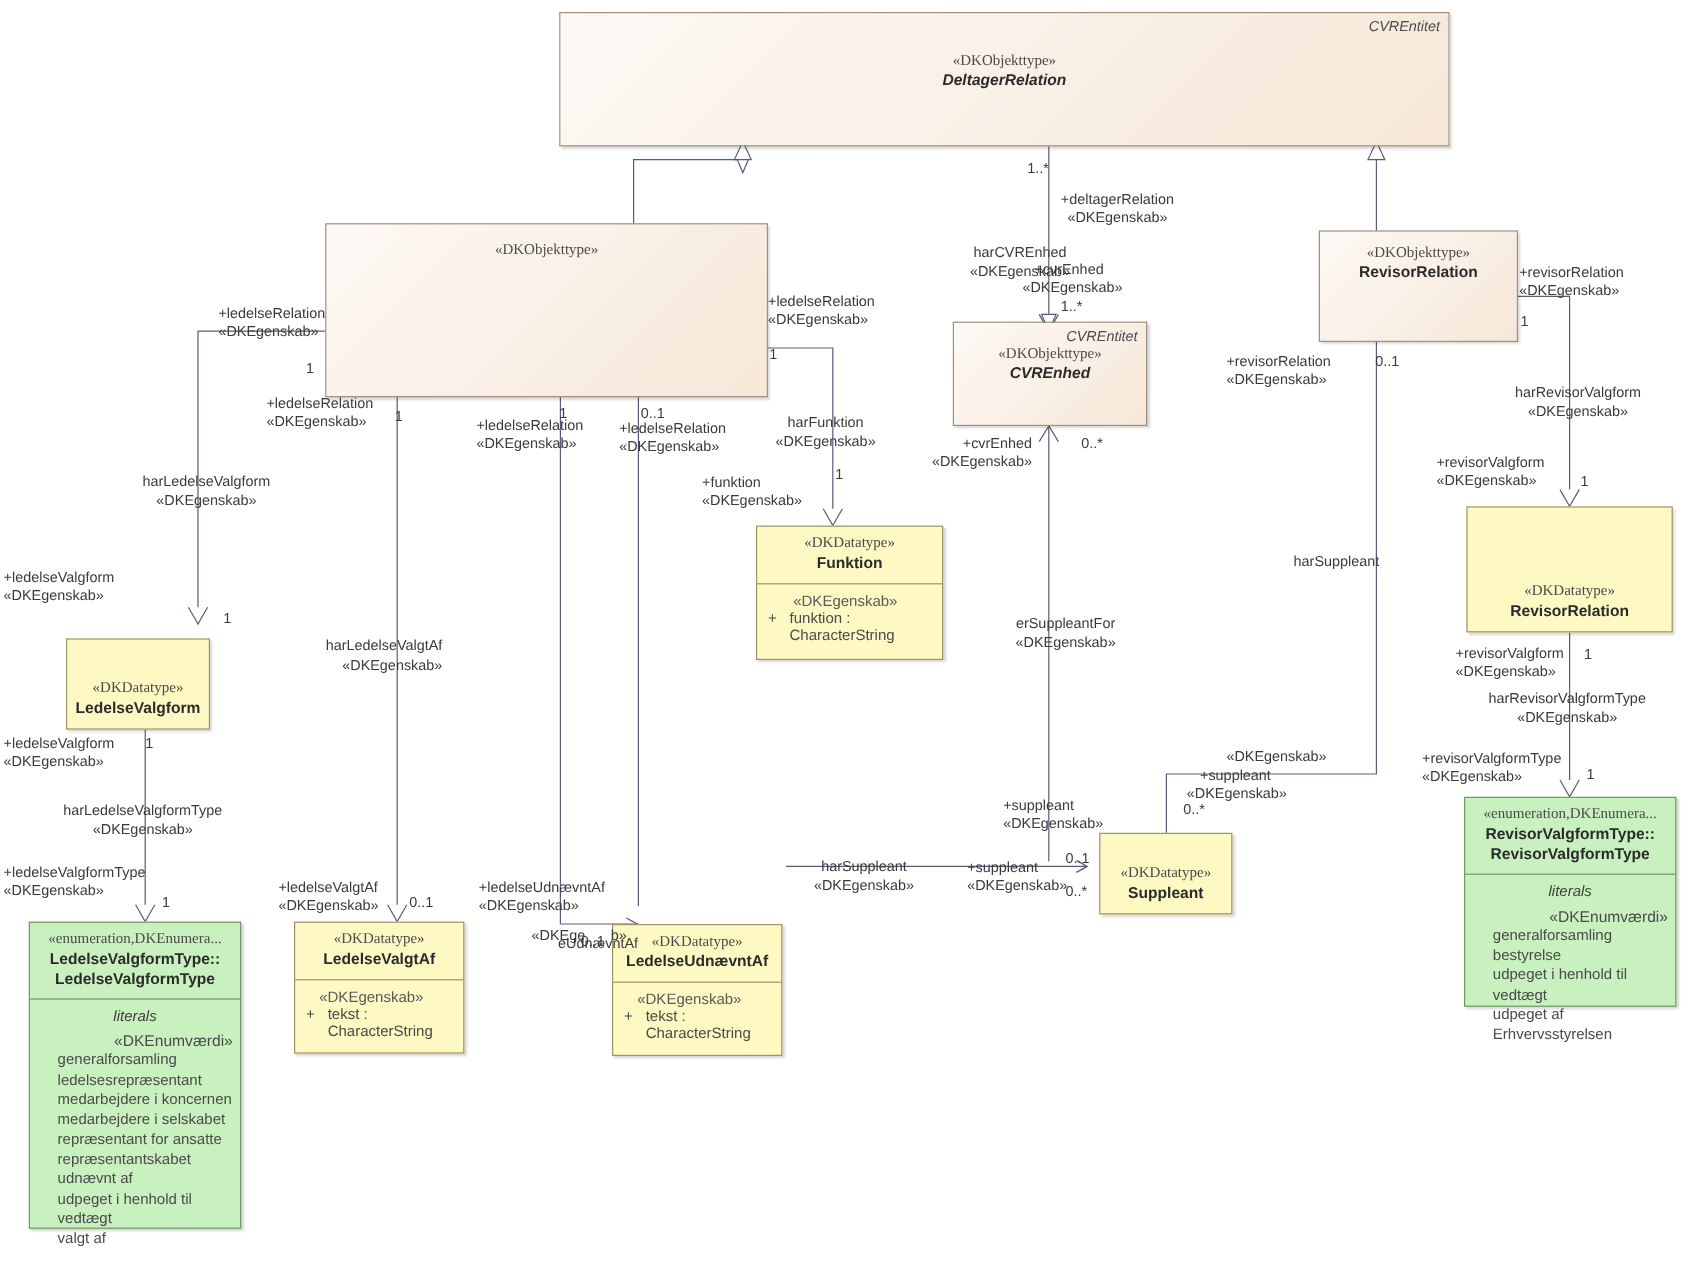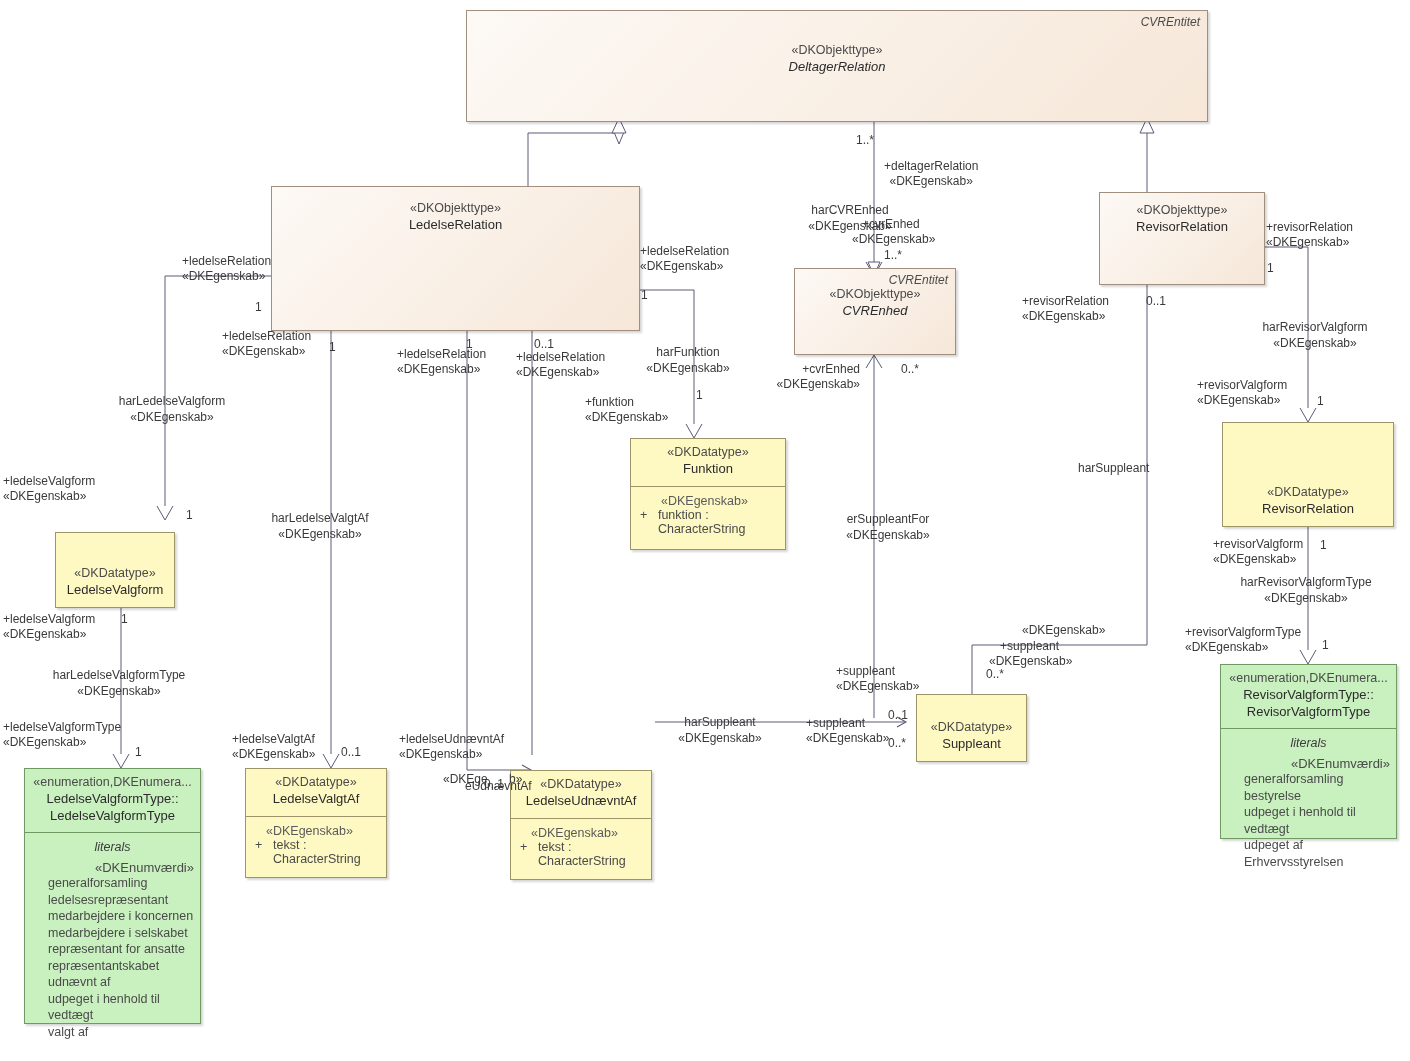--- a/index.html
+++ b/index.html
@@ -63,24 +63,25 @@
     right: 7px;
     font-style: italic;
     font-size: 12px;
     color: #4b4b4b;
   }
   .stereo {
     font-size: 12.5px;
     color: #4a4a4a;
     line-height: 1.25;
     white-space: nowrap;
+    font-family: Liberation Serif, serif;
   }
   .cname {
     font-size: 13px;
-    font-weight: normal;
+    font-weight: bold;
     color: #2b2b2b;
     line-height: 1.3;
   }
   .cname.ital { font-style: italic; }
   .uml-body {
     flex: 1 1 auto;
     padding: 7px 6px 6px 6px;
     font-size: 12.5px;
     color: #4a4a4a;
   }
@@ -183,21 +184,20 @@
     <div class="uml-head" style="padding-top:32px;">
       <div class="corner-tag">CVREntitet</div>
       <div class="stereo">«DKObjekttype»</div>
       <div class="cname ital">DeltagerRelation</div>
     </div>
   </div>
 
   <div class="uml-box objtype" style="left:271px; top:186px; width:369px; height:145px;">
     <div class="uml-head" style="padding-top:14px;">
       <div class="stereo">«DKObjekttype»</div>
-      <div class="cname">LedelseRelation</div>
     </div>
   </div>
 
   <div class="uml-box objtype" style="left:794px; top:268px; width:162px; height:87px;">
     <div class="uml-head" style="padding-top:18px;">
       <div class="corner-tag">CVREntitet</div>
       <div class="stereo">«DKObjekttype»</div>
       <div class="cname ital">CVREnhed</div>
     </div>
   </div>
@@ -388,21 +388,21 @@
   <div class="assoc-name" style="left:119px; top:667px;">
     <div>harLedelseValgformType</div>
     <div>«DKEgenskab»</div>
   </div>
   <div class="lbl" style="left:3px; top:720px;">
     <div>+ledelseValgformType</div>
     <div>«DKEgenskab»</div>
   </div>
   <div class="mult" style="left:135px; top:745px;">1</div>
 
-  <div class="assoc-name" style="left:320px; top:510px;">
+  <div class="assoc-name" style="left:320px; top:530px;text-align:right;">
     <div>harLedelseValgtAf</div>
     <div>«DKEgenskab»</div>
   </div>
   <div class="lbl" style="left:232px; top:732px;">
     <div>+ledelseValgtAf</div>
     <div>«DKEgenskab»</div>
   </div>
   <div class="mult" style="left:341px; top:745px;">0..1</div>
 
   <div class="lbl" style="left:399px; top:732px;">

